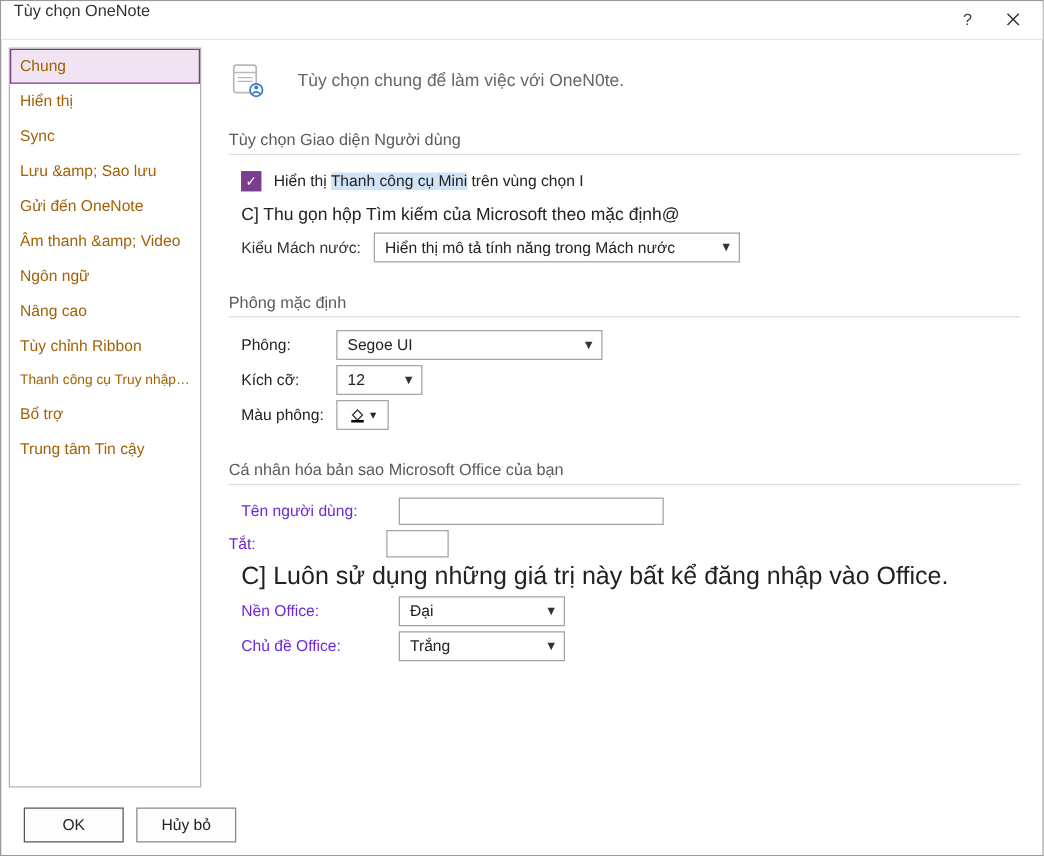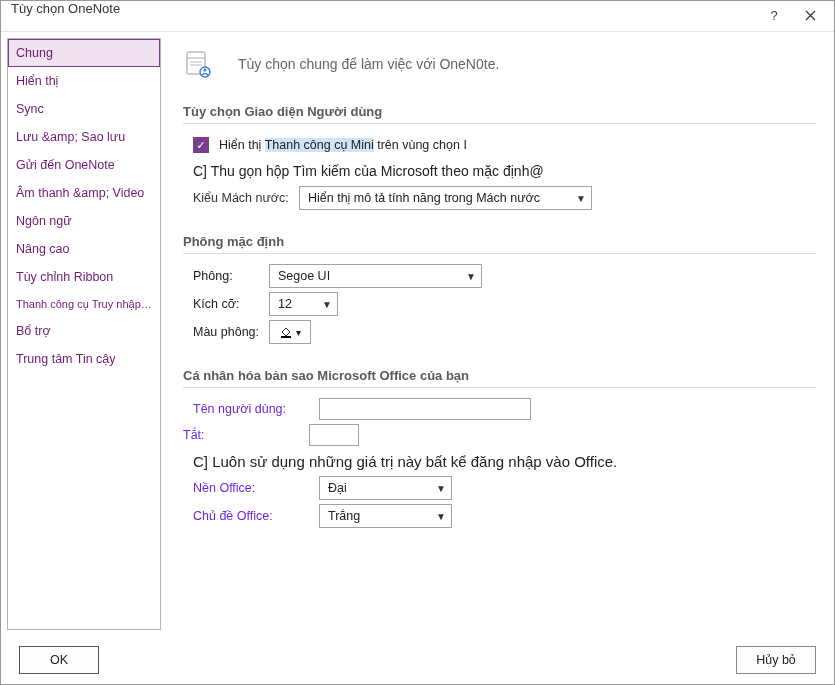--- a/index.html
+++ b/index.html
@@ -2,40 +2,40 @@
 <html><head>
 <meta charset="utf-8">
 <style>
 html,body{margin:0;padding:0;font-family:"Segoe UI",Tahoma,sans-serif;font-size:12.5px;color:#222;background:#fff}
 .window{width:835px;height:685px;border:1px solid #999;position:relative;box-sizing:border-box;display:flex;flex-direction:column;background:#fff}
 .titlebar{height:30px;display:flex;padding:0 6px 0 10px;border-bottom:1px solid #e5e5e5;background:#fff;font-size:13px;color:#333}
 .titlebar .title{flex:1}
 .titlebar .tbbtn{width:36px;height:28px;display:flex;align-items:center;justify-content:center;color:#444}
 .body{flex:1;display:flex;min-height:0}
 .sidebar{width:152px;border:1px solid #b3b3b3;margin:6px 4px 6px 6px;background:#fff;overflow:hidden}
-.sidebar .item{padding:7px 8px;font-size:12.5px;color:#701a75;cursor:default;white-space:nowrap;overflow:hidden;text-overflow:ellipsis}
+.sidebar .item{padding:7px 8px;font-size:12.5px;color:#a16207;cursor:default;white-space:nowrap;overflow:hidden;text-overflow:ellipsis}
 .sidebar .item.selected{background:#f1e3f1;border:1px solid #7a3e8c;padding:6px 7px}
 .sidebar .item.small{font-size:11px}
 .pane{flex:1;padding:10px 18px 4px 18px;overflow:auto;min-width:0}
-.pane h2{font-weight:700;font-size:13px;color:#5a5a5a;margin:24px 0 4px 0}
+.pane h2{font-weight:400;font-size:13px;color:#5a5a5a;margin:24px 0 4px 0}
 .sep{height:1px;background:#ddd;margin:2px 0 10px 0}
 .headrow{display:flex;align-items:center;gap:23px;margin:6px 0 0 0}
 .headrow .lead{font-size:14px;color:#666}
 .iconbox{width:32px;height:32px;display:flex;align-items:center;justify-content:center;color:#999}
 .row{display:flex;align-items:center;gap:6px;margin:4px 0;min-height:22px}
 .lbl{min-width:100px;color:#333}
 .lblw{min-width:120px;color:#6d28d9}
 .chk{width:14px;height:14px;border:1px solid #7a3e8c;background:#7a3e8c;display:inline-flex;align-items:center;justify-content:center;color:#fff;font-size:11px;margin-right:4px}
 .combo{border:1px solid #a3a3a3;height:22px;display:flex;align-items:center;padding:0 3px 0 8px;background:#fff;min-width:0}
 .combo .ct{flex:1;white-space:nowrap;overflow:hidden;text-overflow:ellipsis;font-size:12.5px}
 .combo .dd{width:14px;text-align:center;color:#333;font-size:10px}
 .textbox{border:1px solid #a3a3a3;height:20px;background:#fff}
 .fontcolor{border:1px solid #a3a3a3;width:40px;height:22px;display:flex;align-items:center;justify-content:center;gap:0;background:#fff}
 .fontcolor .dd{font-size:10px;margin-left:3px}
-.buttons{height:48px;display:flex;align-items:center;justify-content:space-between;gap:10px;padding:0 18px}
+.buttons{height:48px;display:flex;align-items:center;justify-content:flex-start;gap:10px;padding:0 18px}
 .btn{min-width:78px;height:26px;border:1px solid #888;background:#fdfdfd;display:flex;align-items:center;justify-content:center;font-size:12.5px;cursor:pointer}
 .btn.primary{border:1.5px solid #555}
 .hl{background:#d0e4f7}
 </style>
 </head>
 <body>
 
 <div class="window">
   <div class="titlebar">
     <span class="title">Tùy chọn OneNote</span>
@@ -133,21 +133,21 @@
       <div class="sep"></div>
 
       <div class="row" style="margin-left:10px">
         <span class="lblw">Tên người dùng:</span>
         <div class="textbox" style="width:210px"></div>
       </div>
       <div class="row" style="">
         <span class="lblw">Tắt:</span>
         <div class="textbox" style="width:48px"></div>
       </div>
-      <div class="row" style="margin-left:10px;font-size:15px">
+      <div class="row" style="margin-left:10px;font-size:20px">
         <span>C] Luôn sử dụng những giá trị này bất kể đăng nhập vào Office.</span>
       </div>
       <div class="row" style="margin-left:10px">
         <span class="lblw">Nền Office:</span>
         <div class="combo" style="width:120px">
           <span class="ct">Đại</span>
           <span class="dd">▼</span>
         </div>
       </div>
       <div class="row" style="margin-left:10px">

